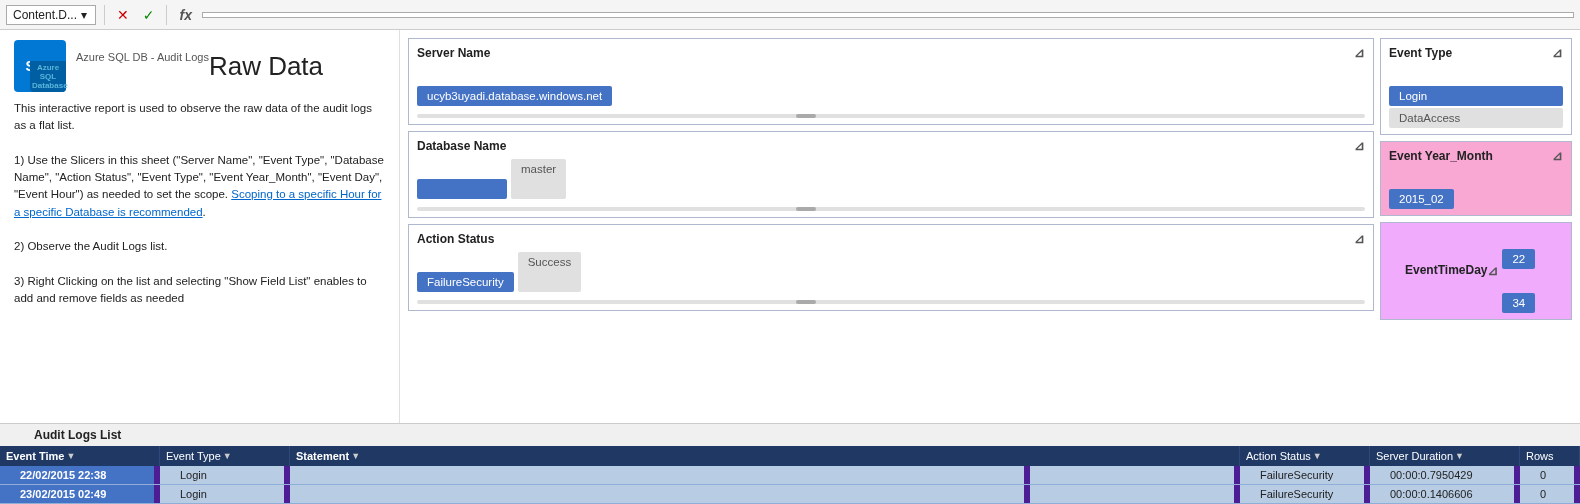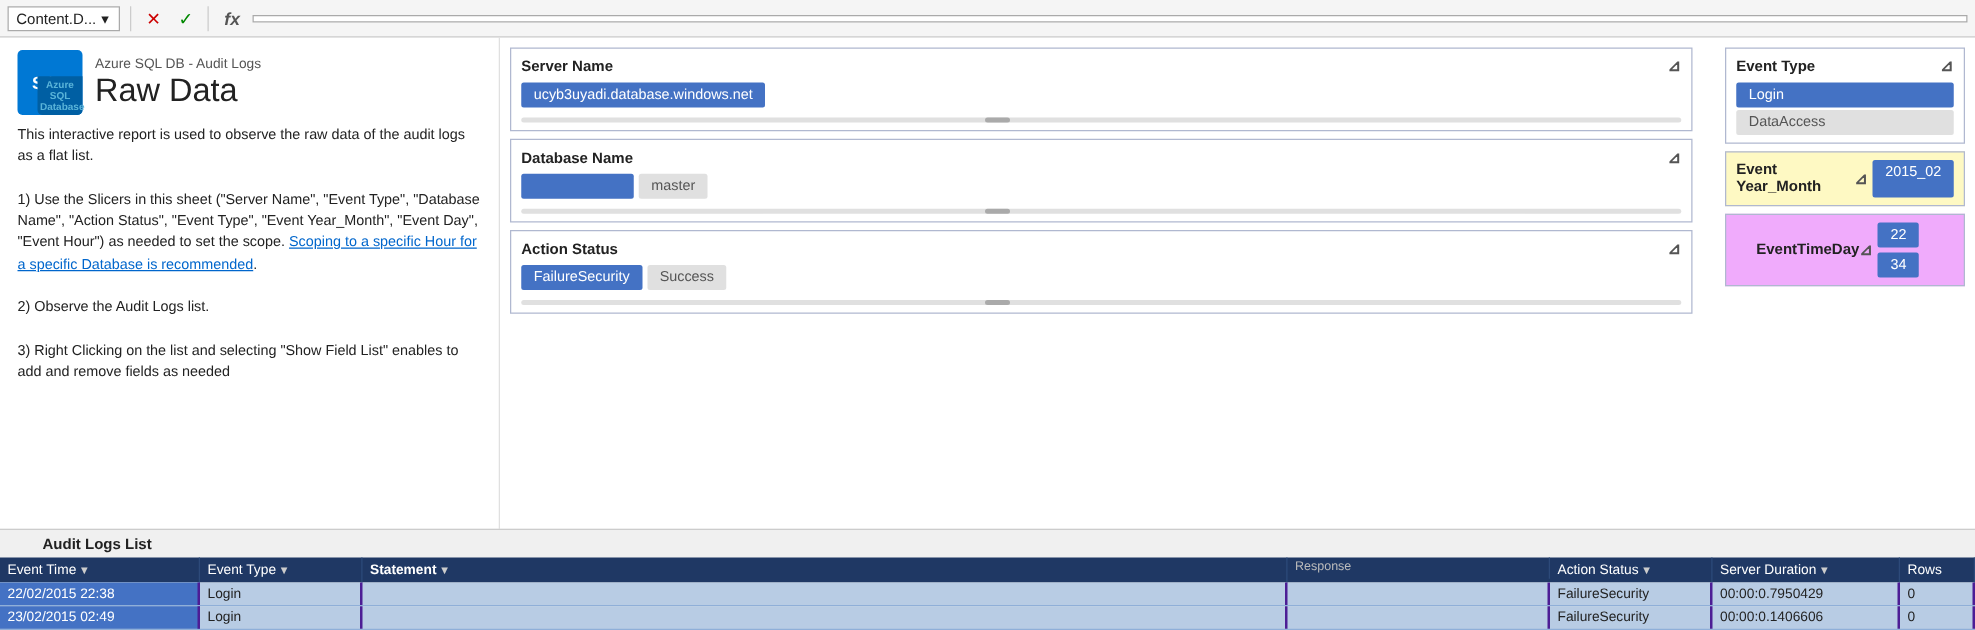--- a/index.html
+++ b/index.html
@@ -40,21 +40,21 @@
     .sql-logo {
       width: 52px; height: 52px; background: #0078d4; border-radius: 4px;
       display: flex; flex-direction: column; align-items: center; justify-content: center;
       font-size: 10px; font-weight: bold; color: #fff; position: relative;
     }
     .sql-logo .sql-text { font-size: 14px; font-weight: bold; color: #fff; line-height: 1; }
     .sql-logo .azure-bar {
       position: absolute; bottom: 0; left: 16px; right: 0; background: #005fa3;
       font-size: 8px; color: #59b4d9; text-align: center; padding: 2px; font-weight: bold; border-radius: 0 0 4px 4px;
     }
-    .logo-title-area { display: flex; flex-direction: column; }
+    .logo-title-area { display: flex; flex-direction: row; }
     .logo-subtitle { font-size: 11px; color: #555; }
     .logo-main-title { font-size: 26px; font-weight: 300; color: #222; }
 
     .description { font-size: 11.5px; color: #222; line-height: 1.5; }
     .description a { color: #0066cc; text-decoration: underline; cursor: pointer; }
 
     .slicer-box {
       border: 1px solid #b0b8d0; padding: 6px 8px; background: #fff;
       display: flex; flex-direction: column; gap: 4px;
     }
@@ -62,67 +62,67 @@
     .slicer-header {
       display: flex; justify-content: space-between; align-items: center;
       font-weight: bold; font-size: 12px; margin-bottom: 2px;
     }
     .slicer-filter-icon { color: #555; font-size: 13px; cursor: pointer; }
 
     .slicer-items { display: flex; gap: 4px; flex-wrap: wrap; }
     .slicer-item {
       padding: 4px 10px; border-radius: 2px; font-size: 11.5px; cursor: pointer; border: none;
     }
-    .slicer-item.selected { background: #4472c4; color: #fff; }
+    .slicer-item.selected { background: #4472c4; color: #fff; margin-top: 20px; }
     .slicer-item.unselected { background: #e0e0e0; color: #555; }
 
     .slicer-scroll { height: 4px; background: #e0e0e0; margin-top: 4px; border-radius: 2px; position: relative; }
     .slicer-scroll-thumb { width: 20px; height: 4px; background: #aaa; border-radius: 2px; position: absolute; left: 40%; }
     .table-title {
       font-weight: bold; font-size: 12px; padding: 4px 8px; color: #222; background: #f0f0f0; margin-left: 26px;
     }
     .table-container { width: 100%; }
     .table-header-row {
       display: flex; background: #1f3864; color: #fff; font-size: 11px;
     }
     .table-header-row .th {
       padding: 4px 6px; border-right: 1px solid #2d4a7a; display: flex; align-items: center; gap: 2px;
     }
     .table-data-row {
       display: flex; background: #b8cce4; font-size: 11px; border-bottom: 1px solid #8fafd8;
     }
     .table-data-row .td {
-      padding: 3px 6px; border-right: 2px solid #4c1d95; color: #222;
-    }
-
-    .col-eventtime { width: 160px; min-width: 160px; }
+      padding: 3px 20px; border-right: 6px solid #4c1d95; color: #222;
+    }
+
+    .col-eventtime { width: 160px; min-width: 160px; font-weight: bold; }
     .col-eventtype { width: 130px; min-width: 130px; }
     .col-statement { flex: 1; font-weight: bold; }
     .col-actionstatus { width: 130px; min-width: 130px; }
     .col-serverduration { width: 150px; min-width: 150px; }
     .col-rows { width: 60px; min-width: 60px; }
     .col-response-label { width: 210px; min-width: 210px; text-align: right; padding-right: 8px; font-size: 10px; color: #ccc; }
 
     .sort-icon { font-size: 9px; color: #ccc; }
 
     .right-slicers {
       display: flex; flex-direction: column; gap: 6px; padding: 8px 8px 8px 0; width: 200px; min-width: 200px;
     }
 
     .main-content {
-      display: flex; flex: 1; position: relative; gap: 20px;
+      display: flex; flex: 1; position: relative;
     }
     .center-slicers {
       flex: 1; padding: 8px 6px 8px 8px; display: flex; flex-direction: column; gap: 6px;
     }
     .event-type-slicer {
       padding: 6px 8px; border: 1px solid #b0b8d0; background: #fff; display: flex; flex-direction: column; gap: 4px;
     }
     .event-year-slicer {
-      padding: 6px 8px; border: 1px solid #b0b8d0; background: #fef9c3; display: flex; flex-direction: row; gap: 4px;
+      padding: 6px 8px; border: 1px solid #b0b8d0; background: #f9a8d4; display: flex; flex-direction: column; gap: 4px;
     }
     .event-time-slicer {
       padding: 6px 24px; border: 1px solid #b0b8d0; background: #f0abfc; display: flex; flex-direction: row; gap: 4px;
     }
   </style>
 </head>
 <body>
 
 <div class="toolbar">
   <div class="toolbar-dropdown">
@@ -262,23 +262,20 @@
         <span class="sort-icon">▼</span>
       </div>
       <div class="th col-eventtype">
         <span>Event Type</span>
         <span class="sort-icon">▼</span>
       </div>
       <div class="th col-statement">
         <span>Statement</span>
         <span class="sort-icon">▼</span>
       </div>
-      <div class="th col-response-label" style="font-size:10px; color:#bbb; align-self:flex-start; padding-top:2px;">
-        <span>Response</span>
-      </div>
       <div class="th col-actionstatus">
         <span>Action Status</span>
         <span class="sort-icon">▼</span>
       </div>
       <div class="th col-serverduration">
         <span>Server Duration</span>
         <span class="sort-icon">▼</span>
       </div>
       <div class="th col-rows">
         <span>Rows</span>

